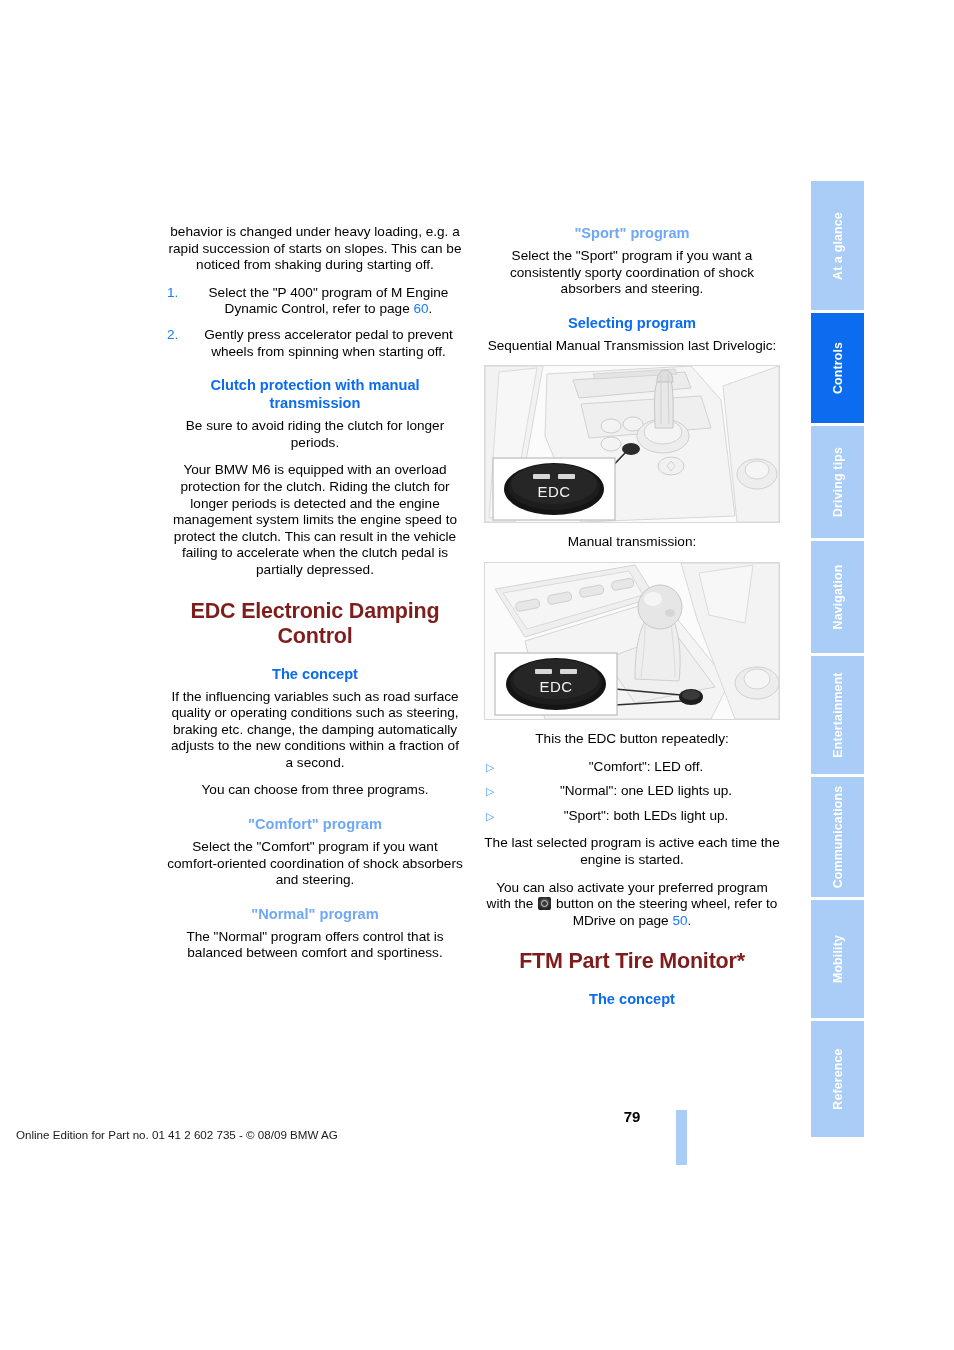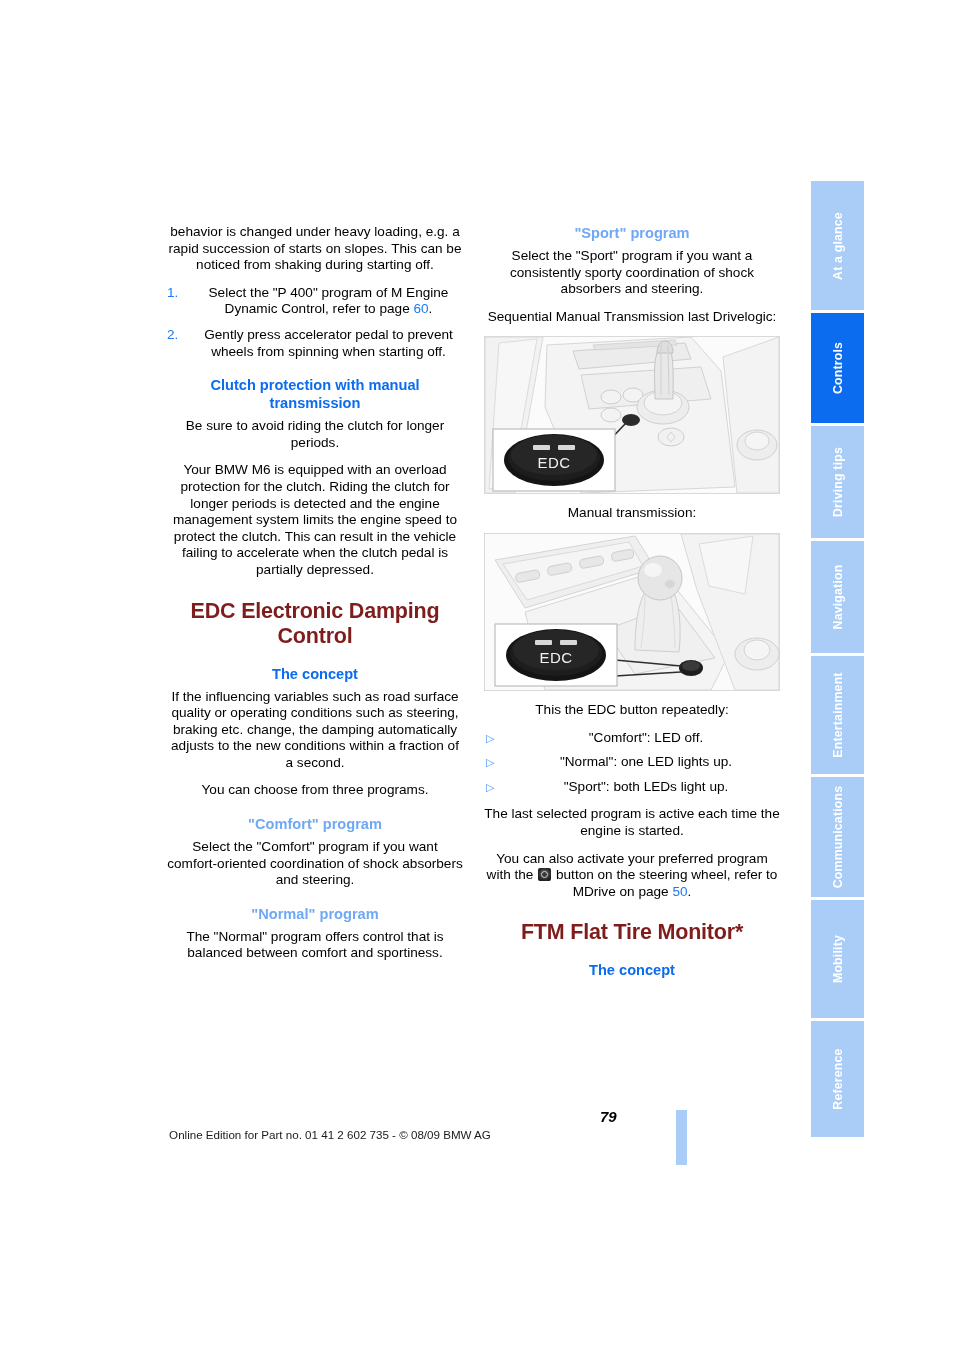--- a/index.html
+++ b/index.html
@@ -83,29 +83,29 @@
   .tab.active{background:#0b6cf0;}
   .tab .lbl{
     position:absolute;left:50%;top:50%;
     transform:translate(-50%,-50%) rotate(-90deg);
     white-space:nowrap;color:#ffffff;font-size:12.3px;font-weight:bold;
     letter-spacing:0.2px;
   }
 
   
   .pagenum{
-    position:absolute;left:600px;top:1108px;width:64px;text-align:left;
-    font-size:15px;font-weight:bold;color:#000;font-style:italic;
+    position:absolute;left:600px;top:1108px;width:64px;text-align:center;
+    font-size:15px;font-weight:bold;color:#000;
   }
   .footbar{
     position:absolute;left:676px;top:1110px;width:11px;height:55px;
     background:#a9cdf7;
   }
   .footnote{
-    position:absolute;left:0;top:1128px;width:660px;text-align:center;
+    position:absolute;left:16px;top:1128px;width:660px;
     font-size:11.6px;color:#1a1a1a;
   }
 </style>
 </head>
 <body>
 
 <div class="page">
 
   <div class="col col-left">
 
@@ -132,20 +132,21 @@
 
     <h2 class="sub light">"Normal" program</h2>
     <p>The "Normal" program offers control that is balanced between comfort and sportiness.</p>
   </div>
 
   <div class="col col-right">
 
     <h2 class="sub light first">"Sport" program</h2>
     <p>Select the "Sport" program if you want a consistently sporty coordination of shock absorbers and steering.</p>
 
+    <h2 class="sub">Selecting program</h2>
     <p>Sequential Manual Transmission last Drivelogic:</p>
 
     <div class="figure">
       <svg width="294" height="156" viewBox="0 0 294 156">
         <rect x="0" y="0" width="294" height="156" fill="#fbfbfb"></rect>
 
         <path d="M0 0 L58 0 L30 156 L0 156 Z" fill="#f2f2f2" stroke="#d8d8d8" stroke-width="1"></path>
         <path d="M14 6 L52 2 L26 150 L4 152 Z" fill="#f7f7f7" stroke="#dcdcdc" stroke-width="1"></path>
 
         <path d="M62 8 L206 0 L236 34 L250 150 L96 156 L60 70 Z" fill="#f4f4f4" stroke="#d6d6d6" stroke-width="1"></path>
@@ -241,21 +242,21 @@
     <ul class="tri">
       <li>"Comfort": LED off.</li>
       <li>"Normal": one LED lights up.</li>
       <li>"Sport": both LEDs light up.</li>
     </ul>
 
     <p>The last selected program is active each time the engine is started.</p>
 
     <p><span>You can also activate your preferred program with the </span><span class="mdrive"></span><span> button on the steering wheel, refer to MDrive on page </span><span class="lnk">50</span><span>.</span></p>
 
-    <h1 class="section">FTM Flat Tire Monitor*</h1>
+    <h1 class="section">FTM Part Tire Monitor*</h1>
     <h2 class="sub">The concept</h2>
   </div>
 
   <div class="rail">
     <div class="tab" style="height:129px">
         <span class="lbl">At a glance</span>
       </div>
     <div class="tab active" style="height:110px">
         <span class="lbl">Controls</span>
       </div>

